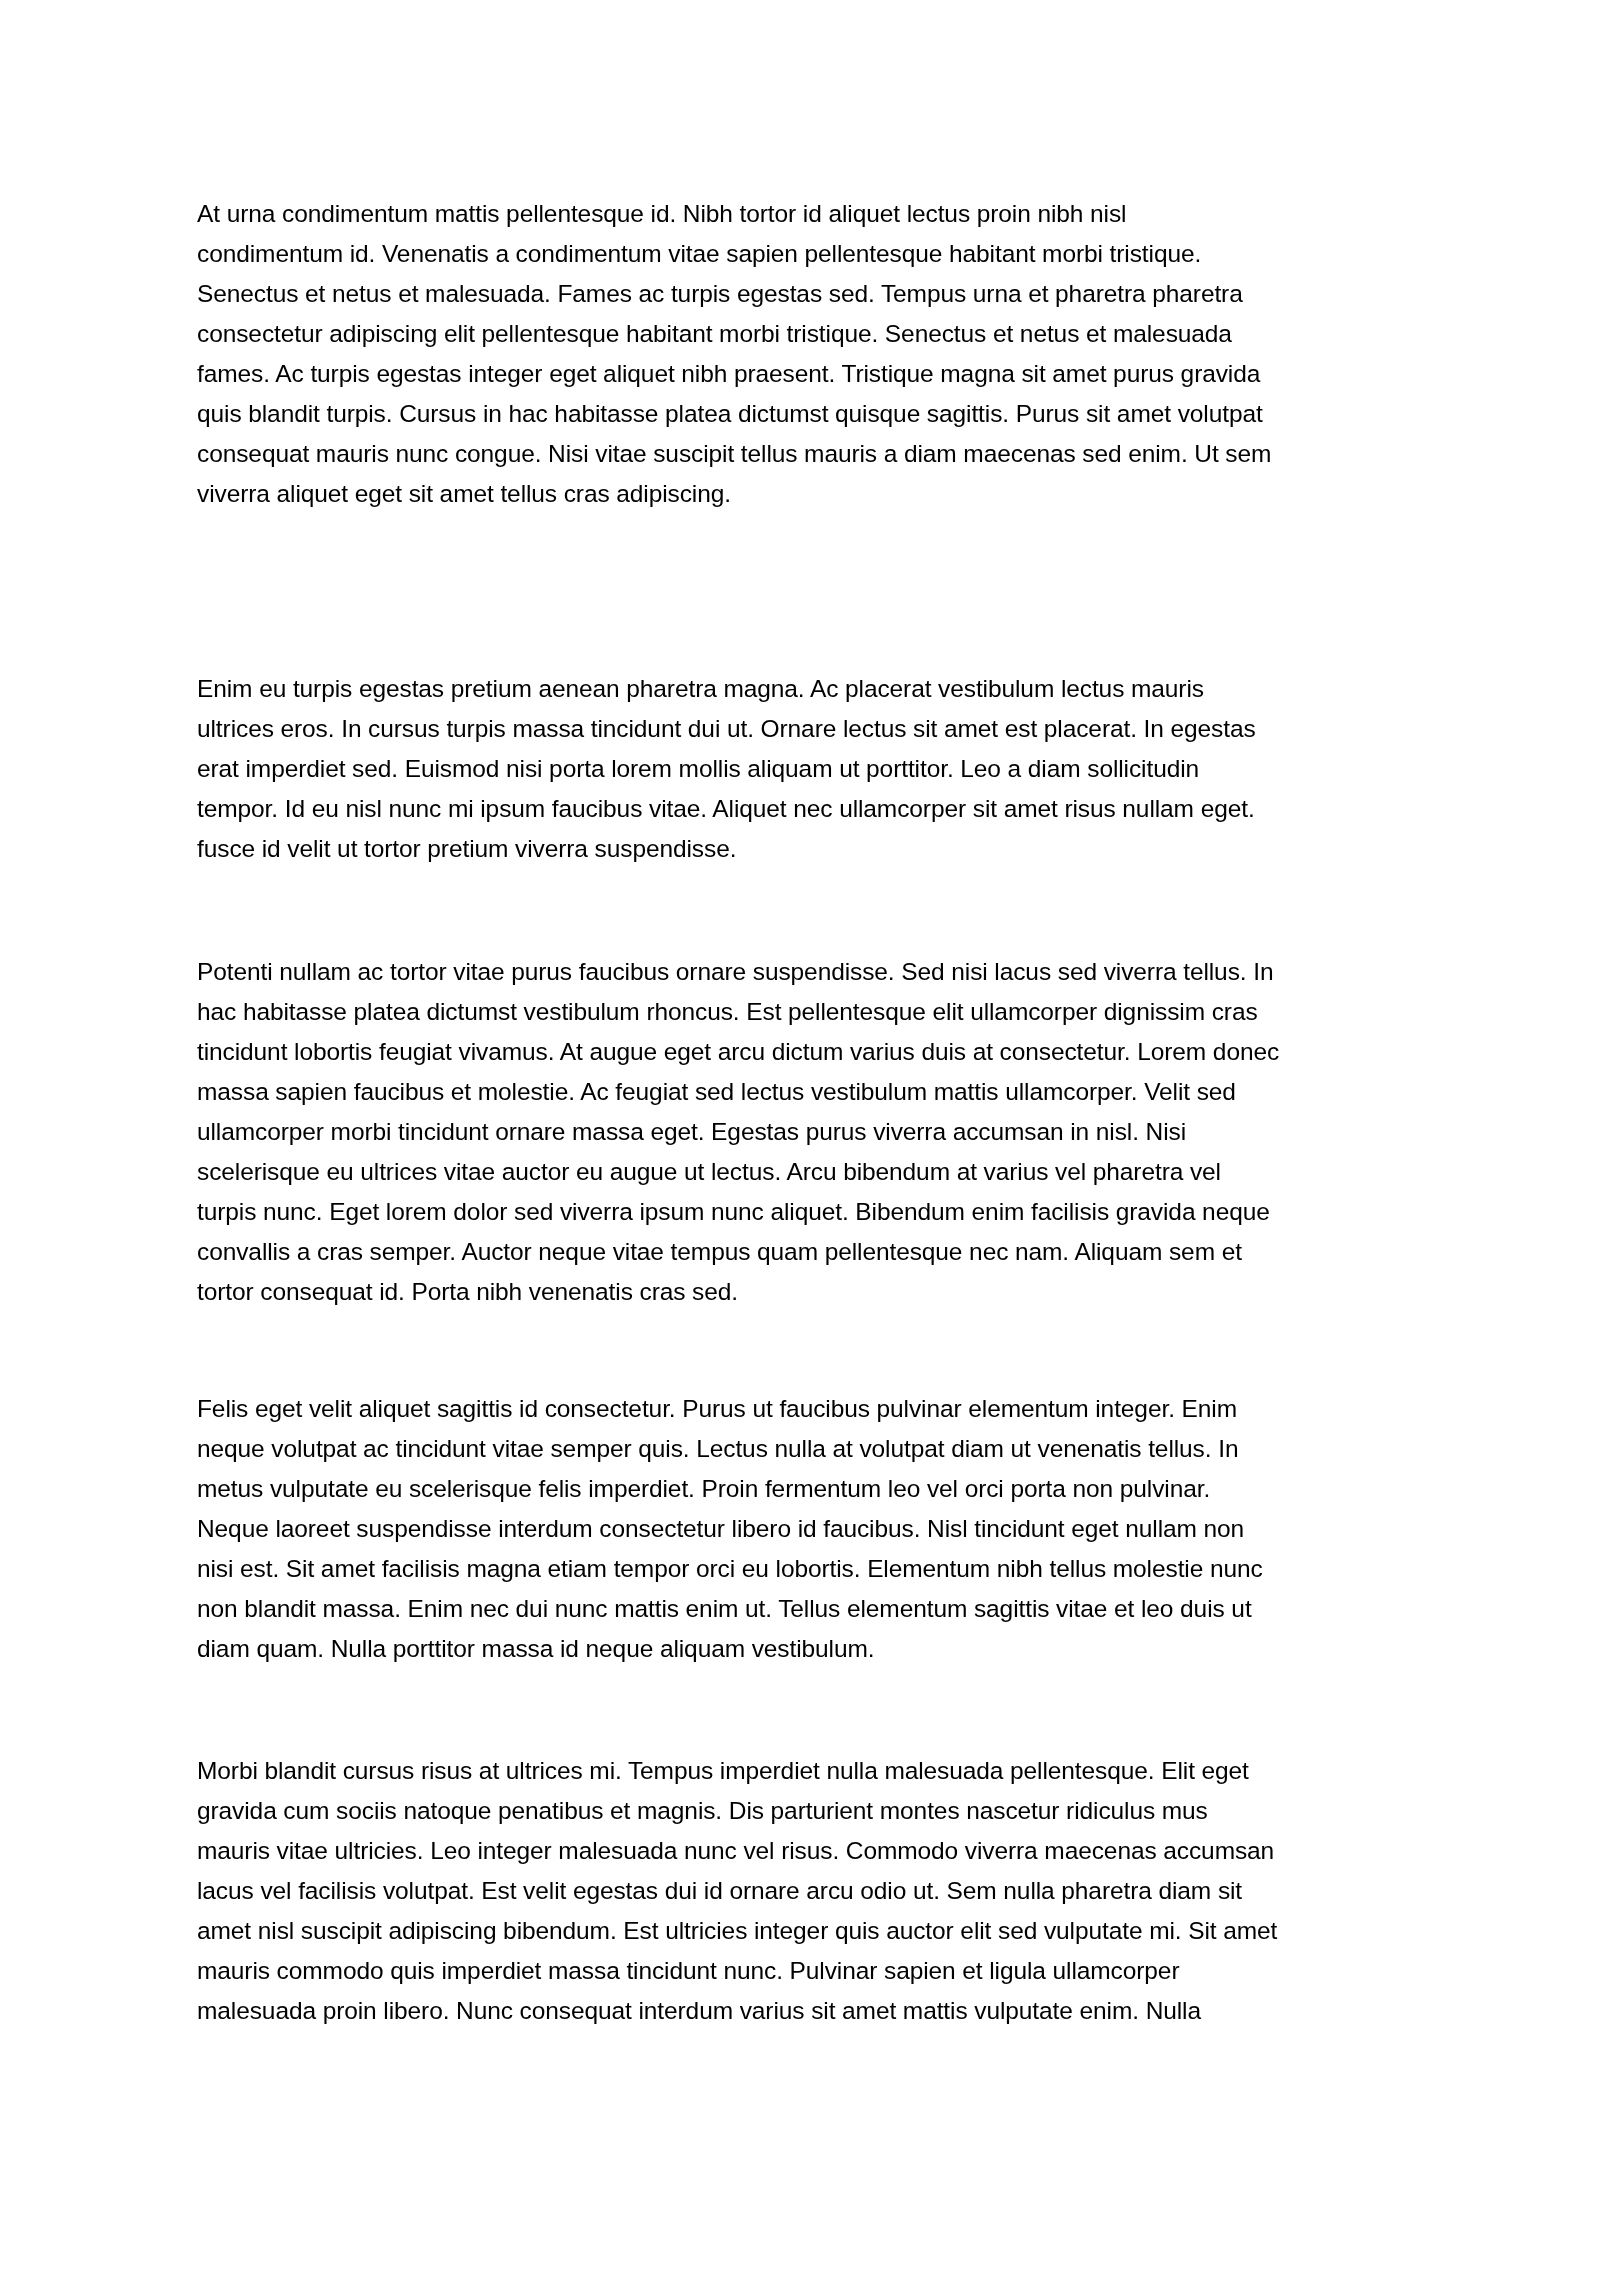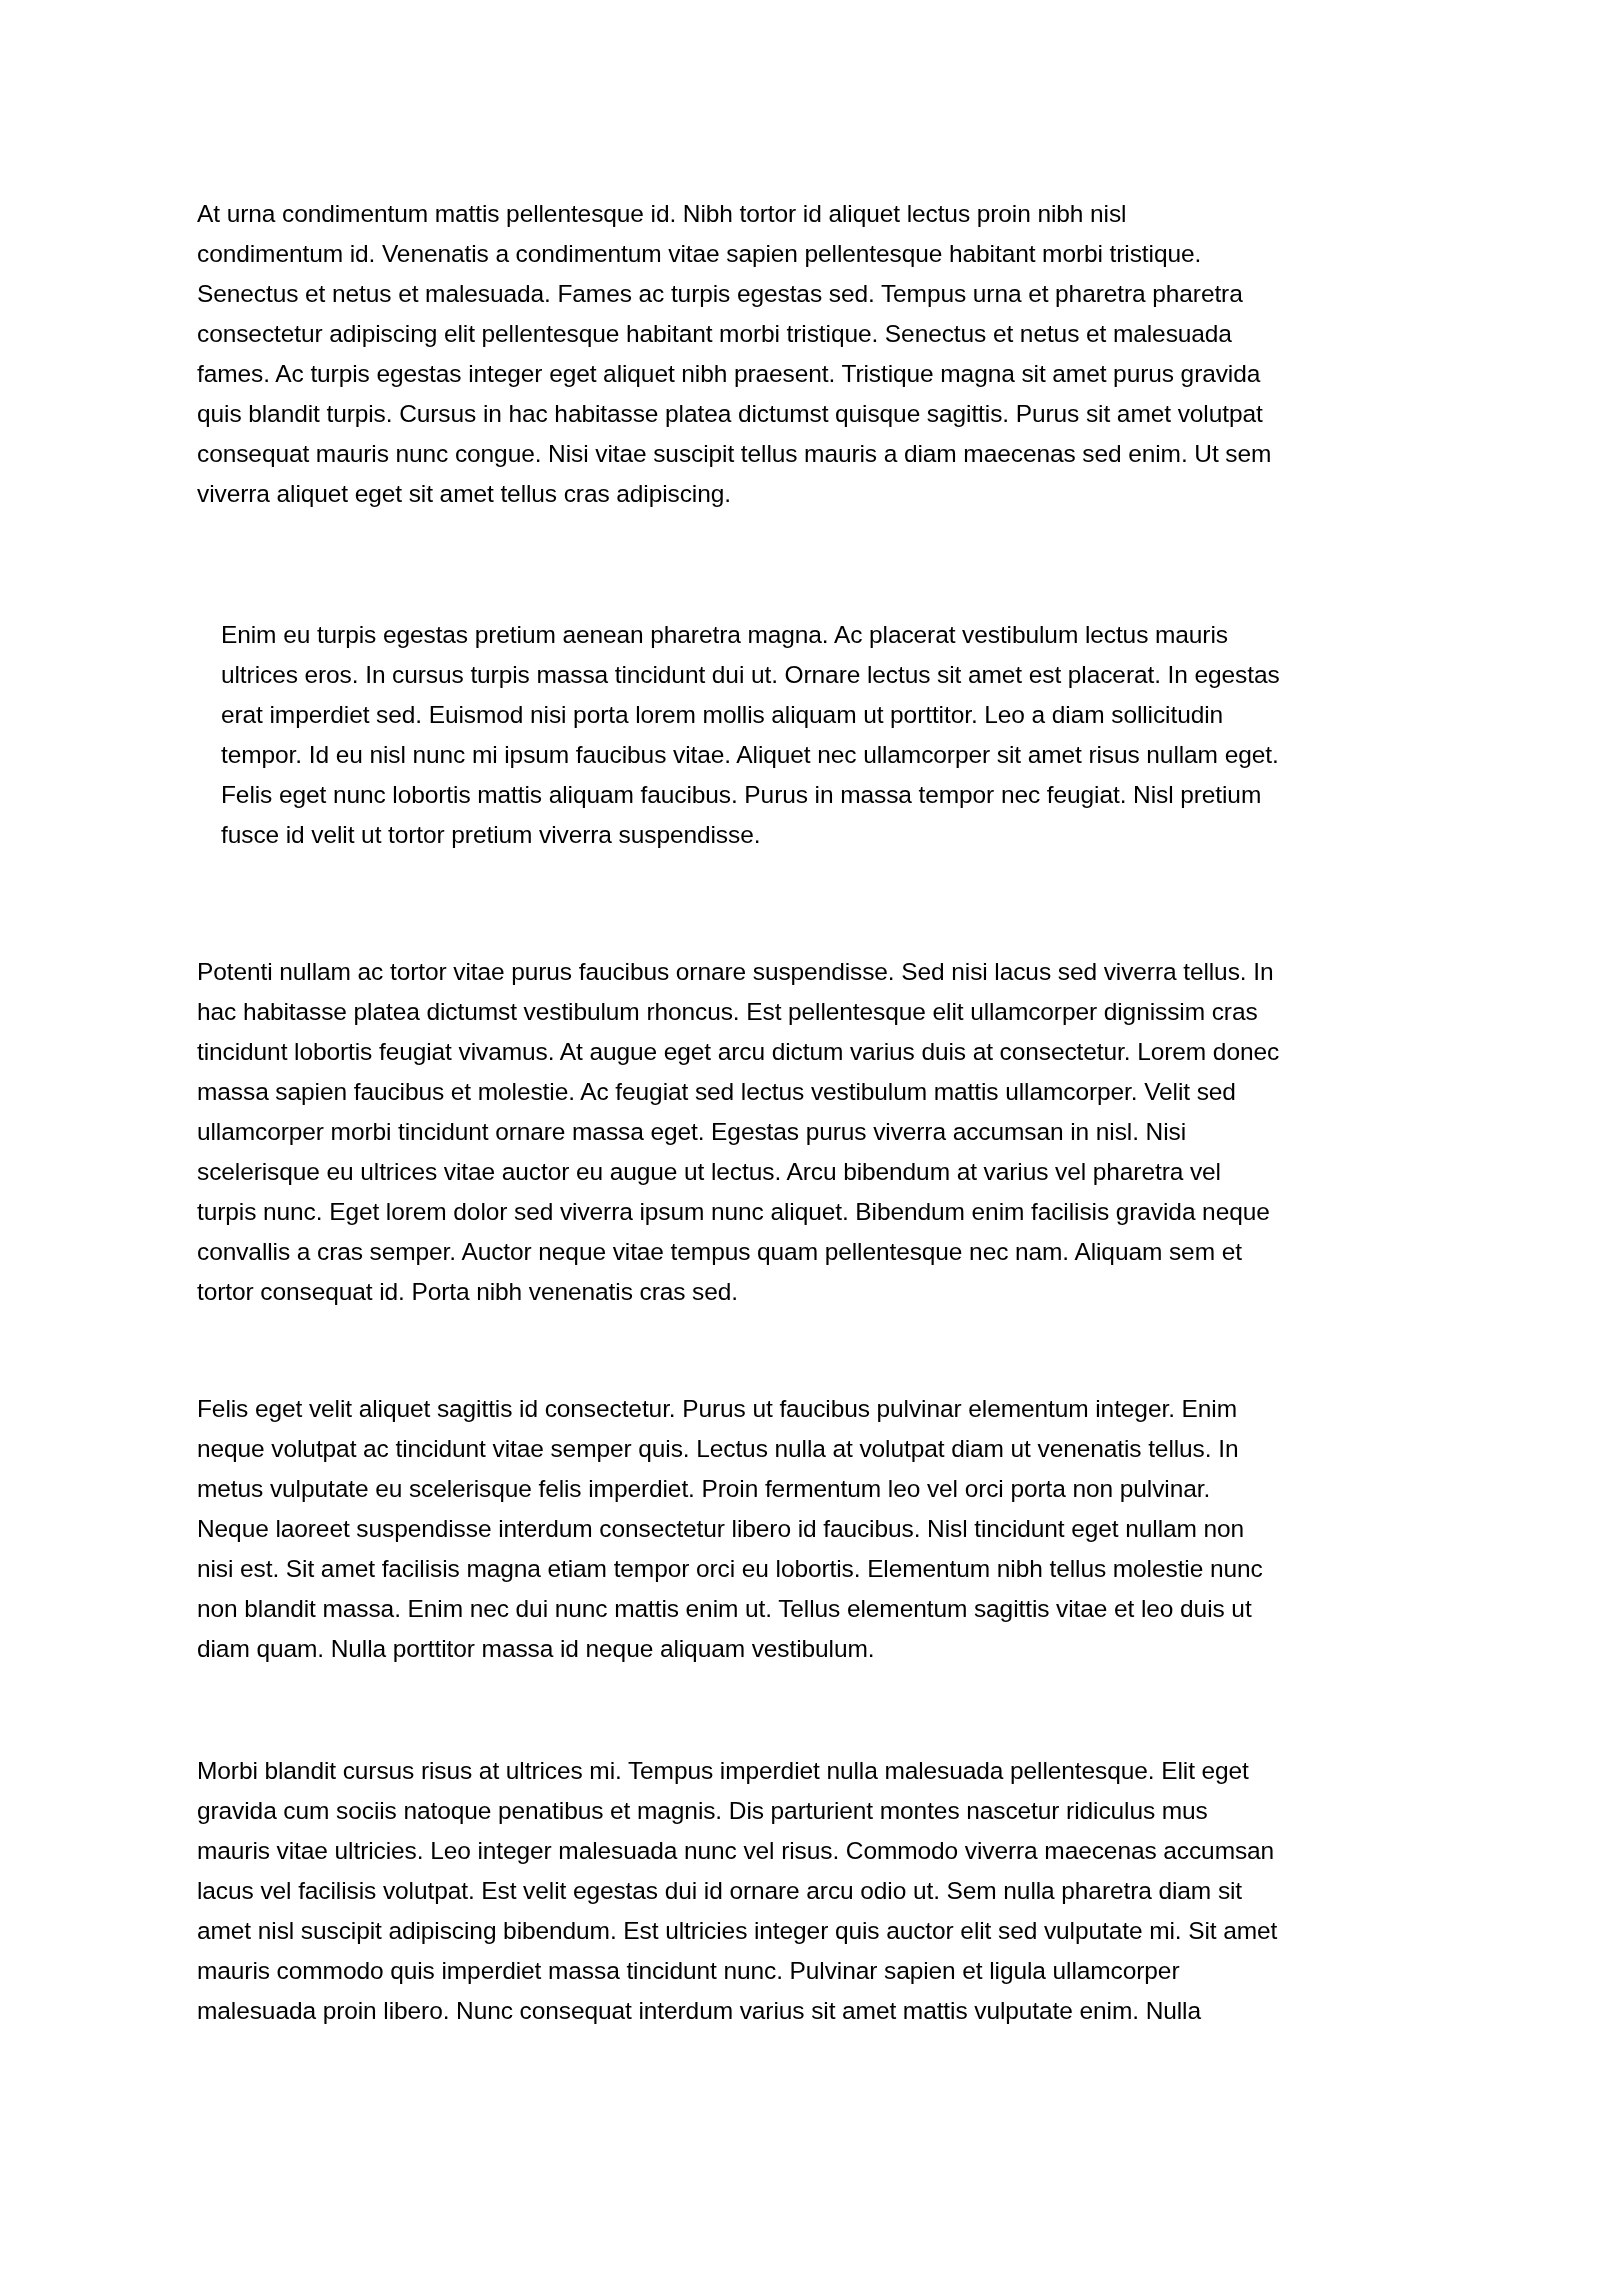--- a/index.html
+++ b/index.html
@@ -10,21 +10,21 @@
     display: block;
     height: 40px;
     line-height: 40px;
     white-space: nowrap;
     font-family: "Liberation Sans", sans-serif;
     font-size: 24.5px;
     color: #000000;
     letter-spacing: -0.1px;
   }
   #p0 { top: 194px; }
-  #p1 { top: 615px; margin-left: 24px; }
+  #p1 { top: 669px; }
   #p2 { top: 952px; }
   #p3 { top: 1389px; }
   #p4 { top: 1751px; }
 </style>
 </head>
 <body>
 
 <div class="page">
 
   <div class="para" id="p0">
@@ -36,21 +36,20 @@
     <span class="line">quis blandit turpis. Cursus in hac habitasse platea dictumst quisque sagittis. Purus sit amet volutpat</span>
     <span class="line">consequat mauris nunc congue. Nisi vitae suscipit tellus mauris a diam maecenas sed enim. Ut sem</span>
     <span class="line">viverra aliquet eget sit amet tellus cras adipiscing.</span>
   </div>
 
   <div class="para" id="p1">
     <span class="line">Enim eu turpis egestas pretium aenean pharetra magna. Ac placerat vestibulum lectus mauris</span>
     <span class="line">ultrices eros. In cursus turpis massa tincidunt dui ut. Ornare lectus sit amet est placerat. In egestas</span>
     <span class="line">erat imperdiet sed. Euismod nisi porta lorem mollis aliquam ut porttitor. Leo a diam sollicitudin</span>
     <span class="line">tempor. Id eu nisl nunc mi ipsum faucibus vitae. Aliquet nec ullamcorper sit amet risus nullam eget.</span>
-    <span class="line">Felis eget nunc lobortis mattis aliquam faucibus. Purus in massa tempor nec feugiat. Nisl pretium</span>
     <span class="line">fusce id velit ut tortor pretium viverra suspendisse.</span>
   </div>
 
   <div class="para" id="p2">
     <span class="line">Potenti nullam ac tortor vitae purus faucibus ornare suspendisse. Sed nisi lacus sed viverra tellus. In</span>
     <span class="line">hac habitasse platea dictumst vestibulum rhoncus. Est pellentesque elit ullamcorper dignissim cras</span>
     <span class="line">tincidunt lobortis feugiat vivamus. At augue eget arcu dictum varius duis at consectetur. Lorem donec</span>
     <span class="line">massa sapien faucibus et molestie. Ac feugiat sed lectus vestibulum mattis ullamcorper. Velit sed</span>
     <span class="line">ullamcorper morbi tincidunt ornare massa eget. Egestas purus viverra accumsan in nisl. Nisi</span>
     <span class="line">scelerisque eu ultrices vitae auctor eu augue ut lectus. Arcu bibendum at varius vel pharetra vel</span>

